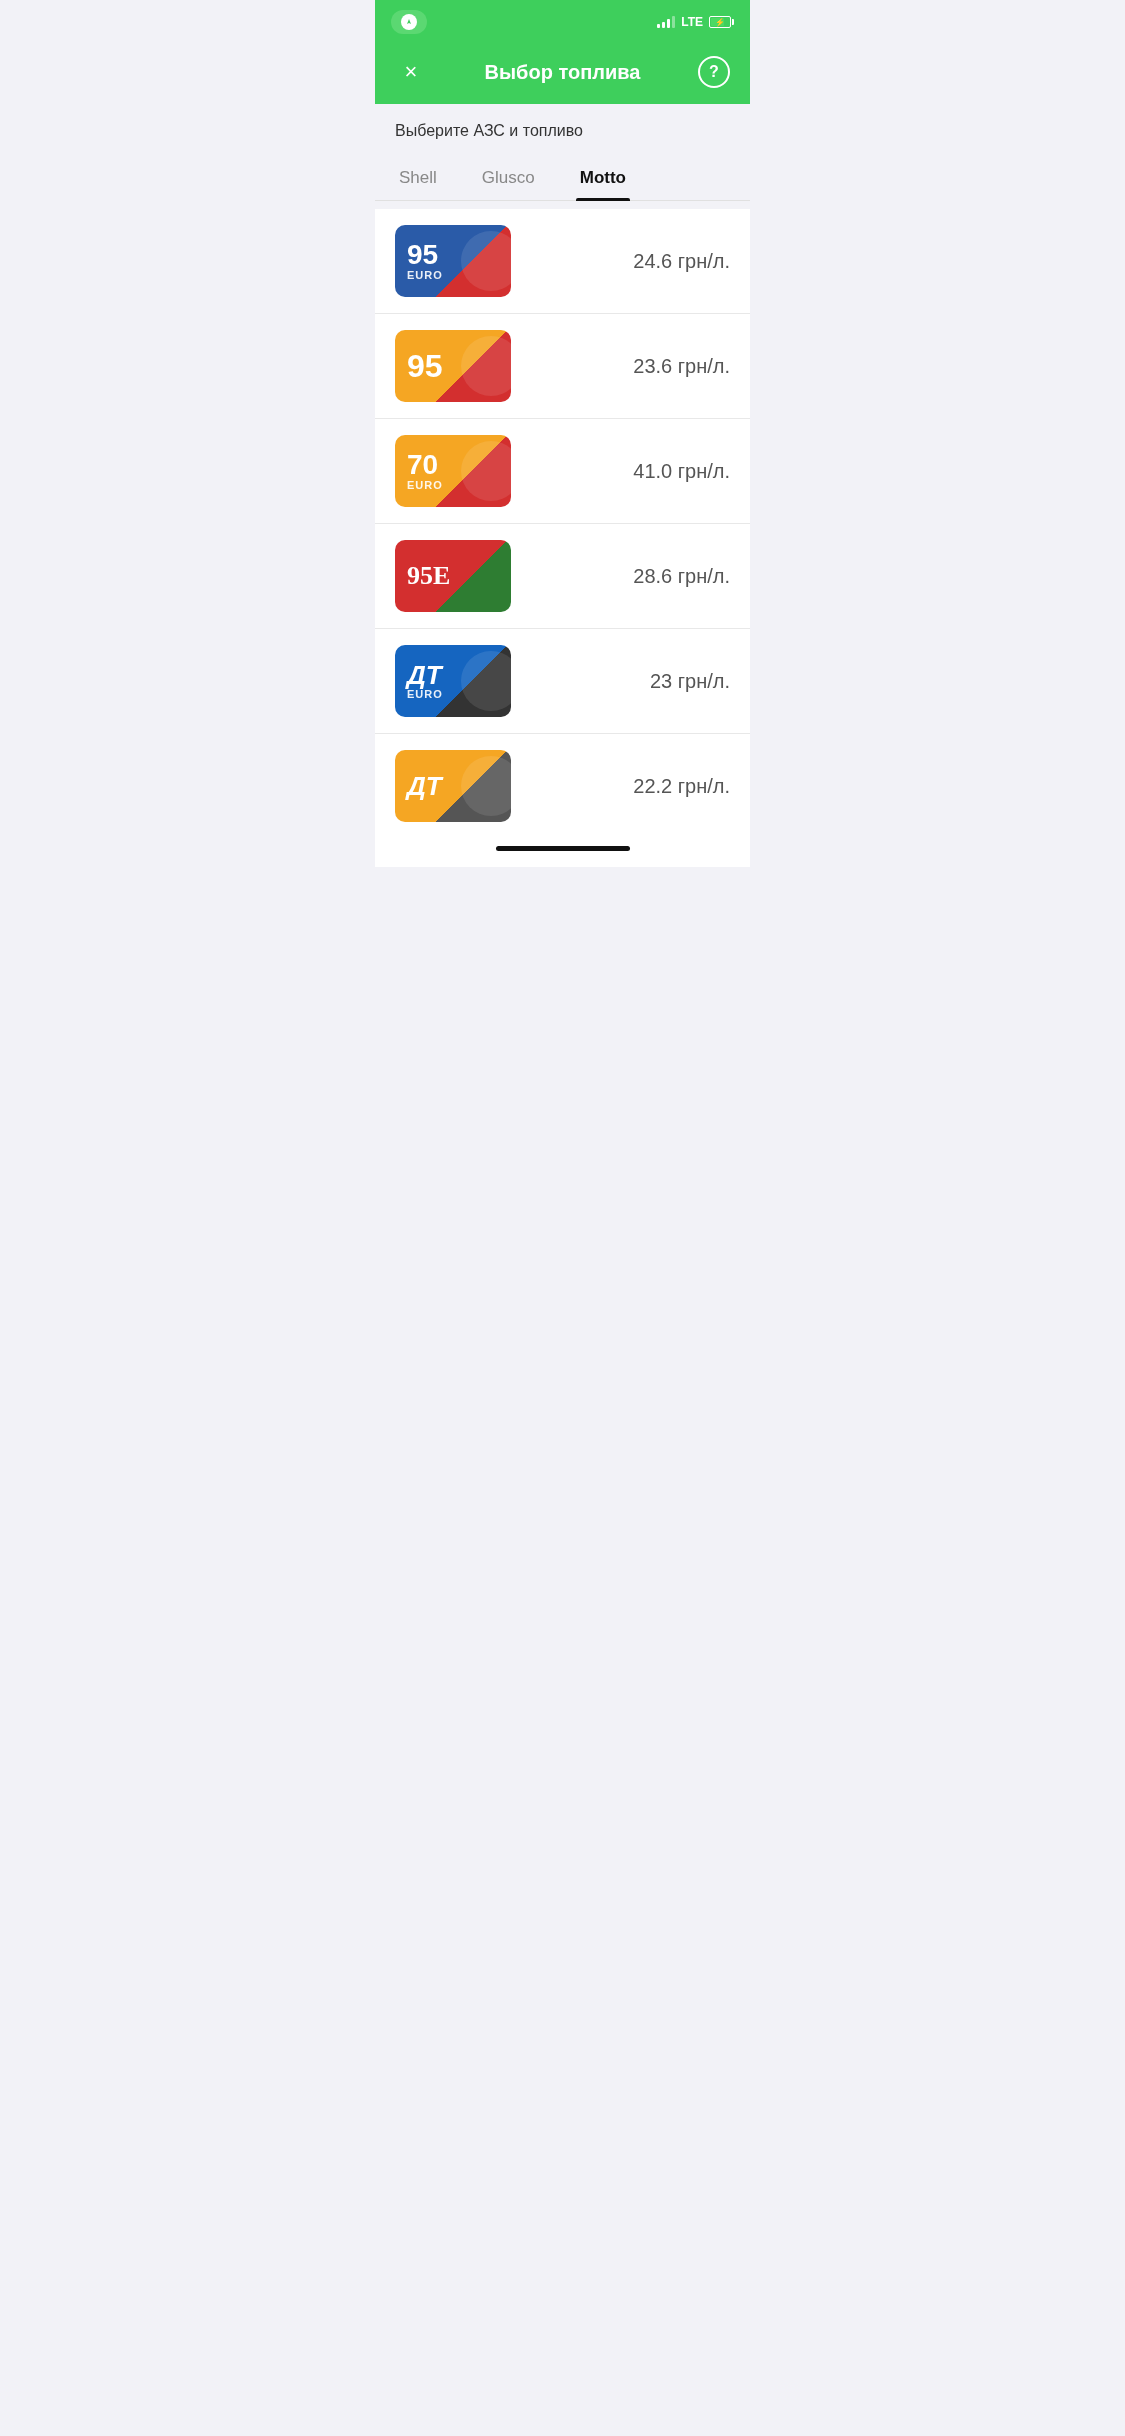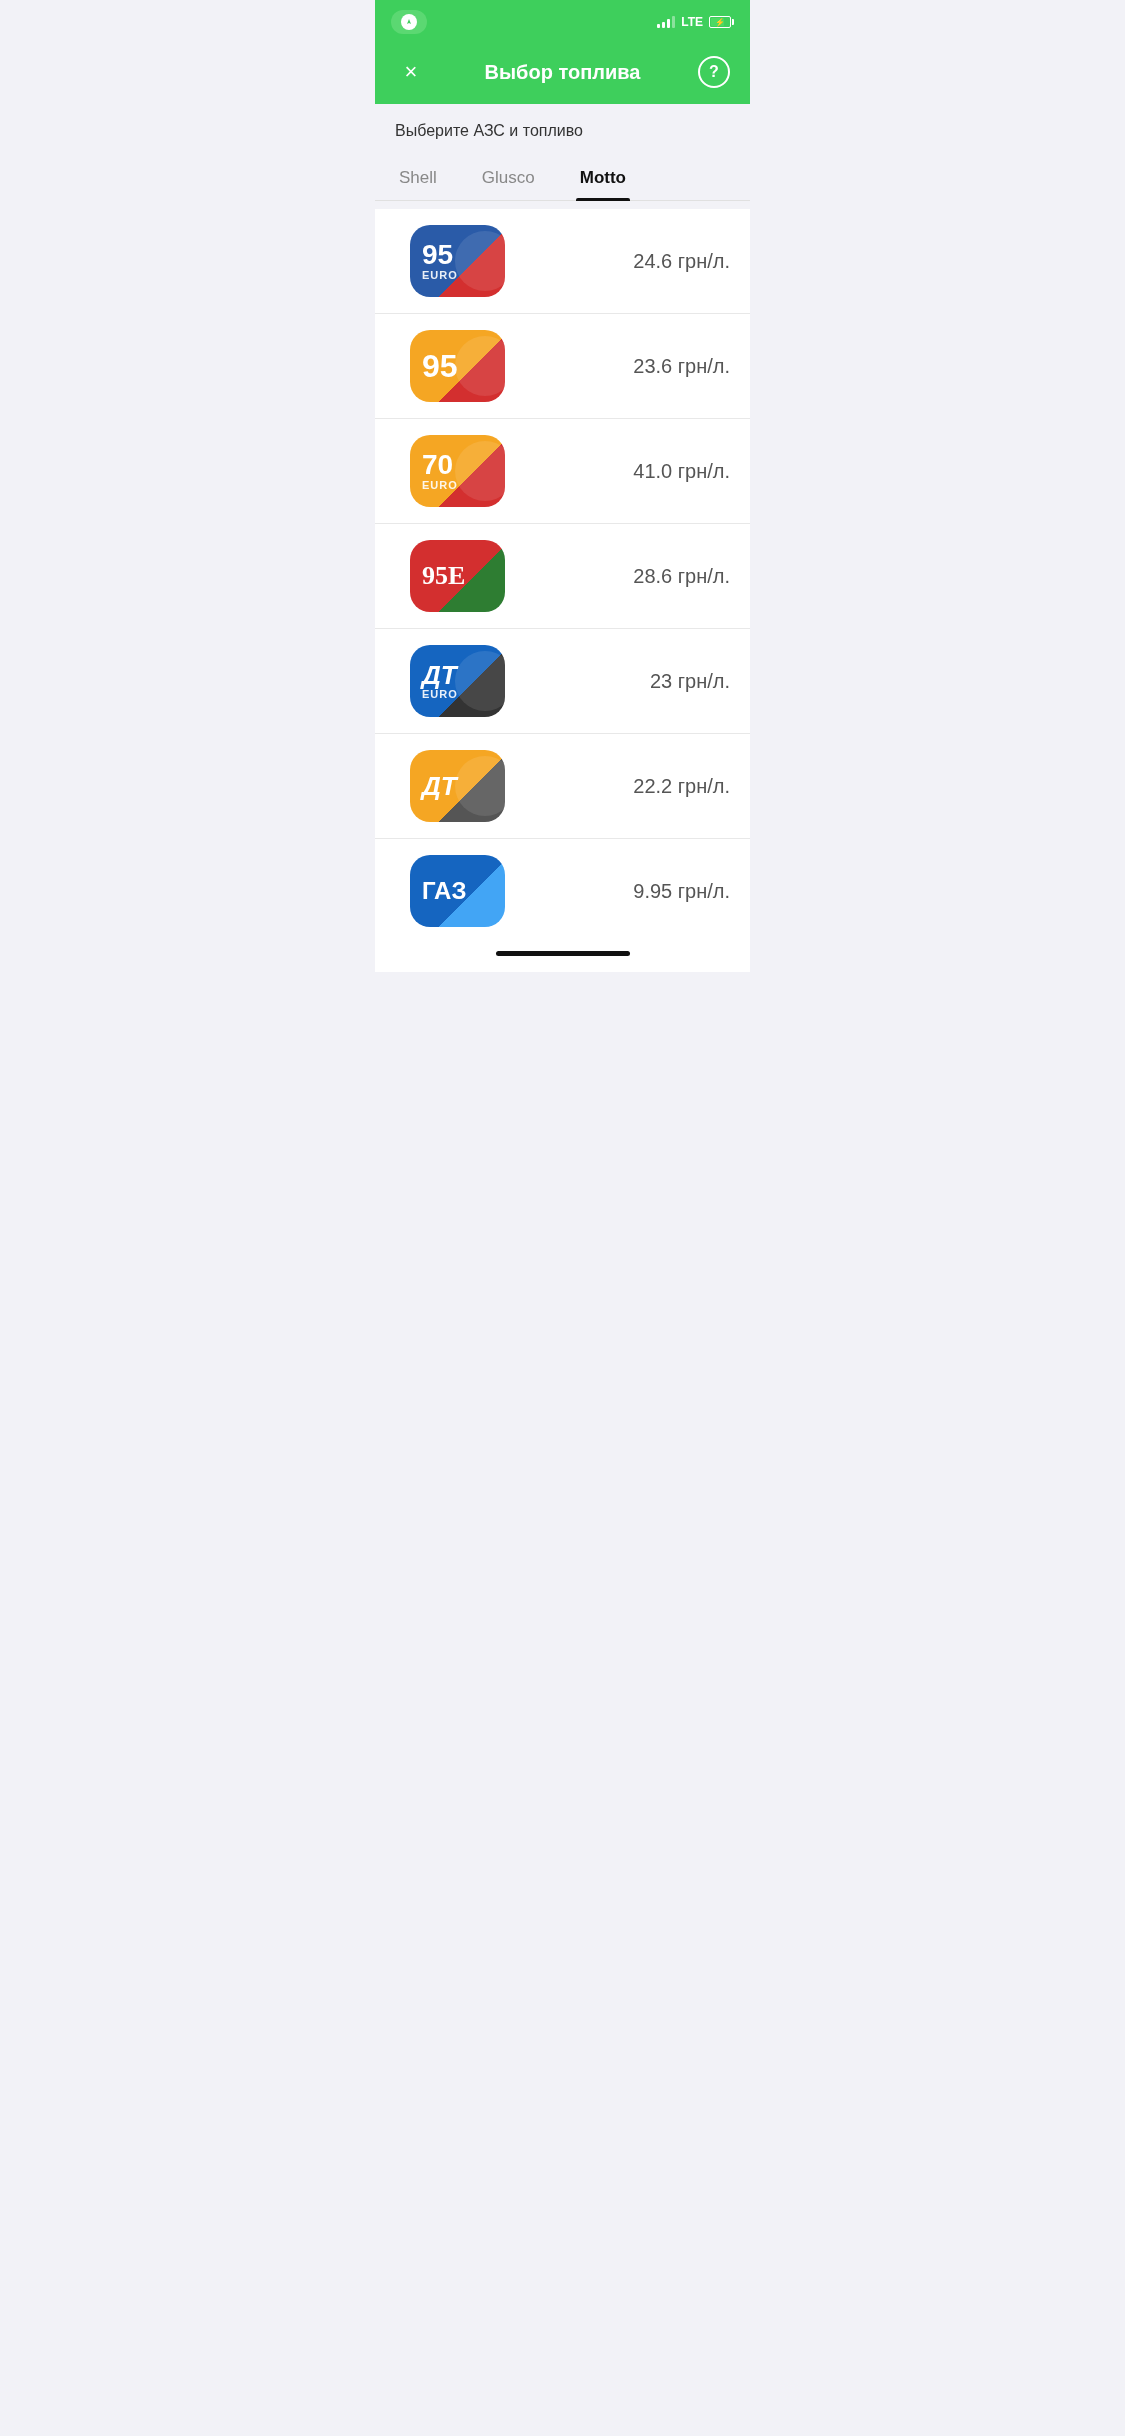--- a/index.html
+++ b/index.html
@@ -215,27 +215,26 @@
       padding: 16px 20px;
       border-bottom: 1px solid #e8e8e8;
       cursor: pointer;
     }
 
     .fuel-item:last-child {
       border-bottom: none;
     }
 
     .fuel-badge {
-      width: 95px;
+      width: 116px;
       height: 72px;
-      border-radius: 20px;
+      border-radius: 10px;
       overflow: hidden;
       flex-shrink: 0;
       position: relative;
-      margin-left: 15px;
     }
 
     .fuel-price {
       margin-left: auto;
       font-size: 20px;
       color: #555;
       font-weight: 400;
     }
 
     
@@ -507,26 +506,18 @@
   <div class="fuel-item">
     <div class="fuel-badge">
       <div class="badge-dt">
         <div class="badge-watermark"></div>
         <div class="num">ДТ</div>
       </div>
     </div>
     <div class="fuel-price">22.2 грн/л.</div>
   </div>
 
-  <div class="fuel-item">
-    <div class="fuel-badge">
-      <div class="badge-gaz">
-        <div class="num">ГАЗ</div>
-      </div>
-    </div>
-    <div class="fuel-price">9.95 грн/л.</div>
-  </div>
 
 </div>
 
 <div class="home-indicator">
   <div class="home-bar"></div>
 </div>
 
 </body></html>

